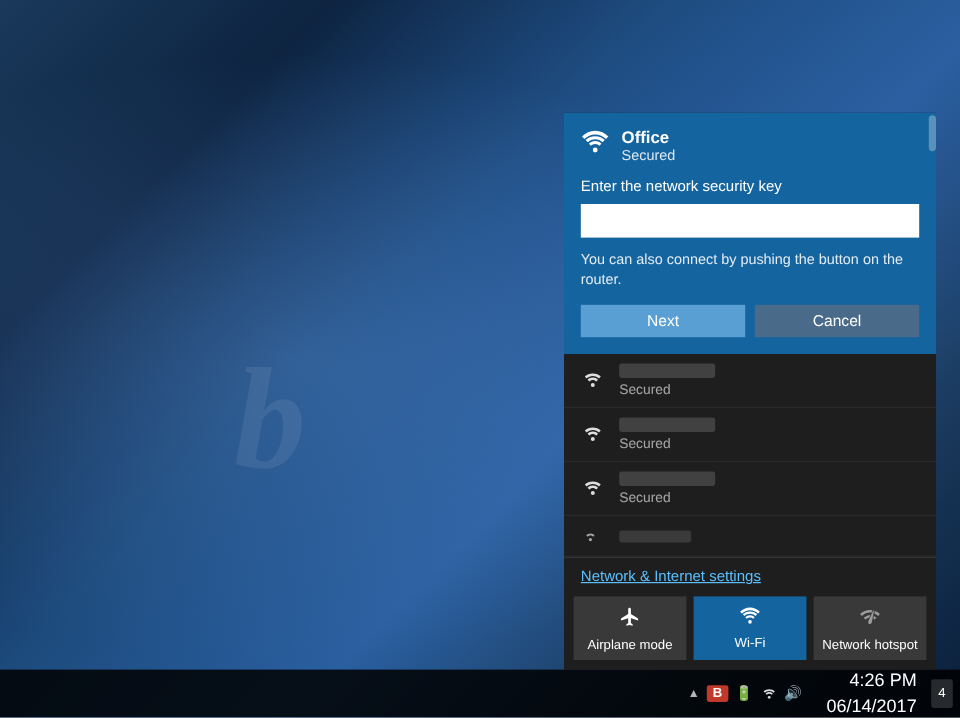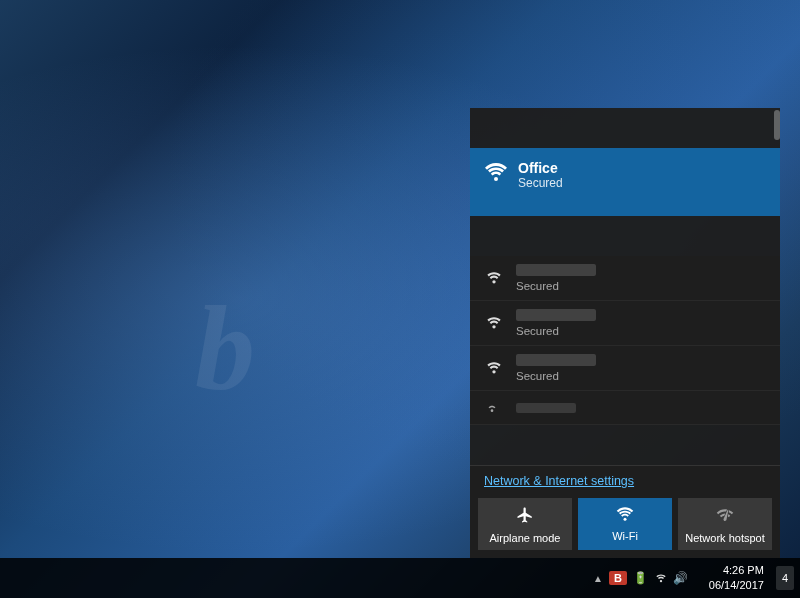--- a/index.html
+++ b/index.html
@@ -80,21 +80,21 @@
       color: rgba(255,255,255,0.85);
       font-size: 12px;
       cursor: pointer;
     }
 
     .tray-clock {
       display: flex;
       flex-direction: column;
       align-items: flex-end;
       color: white;
-      font-size: 11px;
+      font-size: 15px;
       line-height: 1.4;
       padding: 0 8px;
       cursor: pointer;
     }
 
     .notification-badge {
       background: rgba(255,255,255,0.15);
       color: white;
       font-size: 11px;
       padding: 0 6px;
@@ -333,21 +333,21 @@
       font-size: 10px;
     }
   </style>
 </head>
 <body>
 
 <div class="desktop">
 
   <div class="bing-logo">b</div>
 
-  <div class="network-panel" style="position:absolute; right:20px; bottom:40px;gap:40px;">
+  <div class="network-panel" style="position:absolute; right:20px; bottom:40px;">
 
     <div style="position:relative;">
       <div class="panel-scrollbar">
         <div class="panel-scrollbar-thumb"></div>
       </div>
     </div>
 
     <div class="network-active">
       <div class="network-active-header">
         <div class="wifi-icon-large">
@@ -357,20 +357,29 @@
             <path d="M12 12c-1.4 0-2.6.6-3.5 1.5L6.8 11.8C8.1 10.4 9.9 9.5 12 9.5s3.9.9 5.2 2.3l-1.7 1.7C14.6 12.6 13.4 12 12 12z"></path>
             <circle cx="12" cy="17" r="2"></circle>
           </svg>
         </div>
         <div class="network-active-info">
           <span class="network-name">Office</span>
           <span class="network-status">Secured</span>
         </div>
       </div>
 
+      <div class="security-form">
+        <div class="security-label">Enter the network security key</div>
+        <input class="security-input" type="password" value="" style="">
+        <div class="security-hint">You can also connect by pushing the button on the router.</div>
+        <div class="security-buttons">
+          <button class="btn-next">Next</button>
+          <button class="btn-cancel">Cancel</button>
+        </div>
+      </div>
     </div>
 
     <div class="networks-list">
 
       <div class="network-item">
         <div class="network-item-icon">
           <svg width="20" height="18" viewBox="0 0 24 20" fill="rgba(255,255,255,0.85)">
             <path d="M12 8c-2.4 0-4.6 1-6.1 2.5L4 8.6C5.9 6.7 8.8 5.5 12 5.5s6.1 1.2 8 3.1L18.1 10.5C16.6 9 14.4 8 12 8z"></path>
             <path d="M12 12c-1.4 0-2.6.6-3.5 1.5L6.8 11.8C8.1 10.4 9.9 9.5 12 9.5s3.9.9 5.2 2.3l-1.7 1.7C14.6 12.6 13.4 12 12 12z"></path>
             <circle cx="12" cy="17" r="2"></circle>

